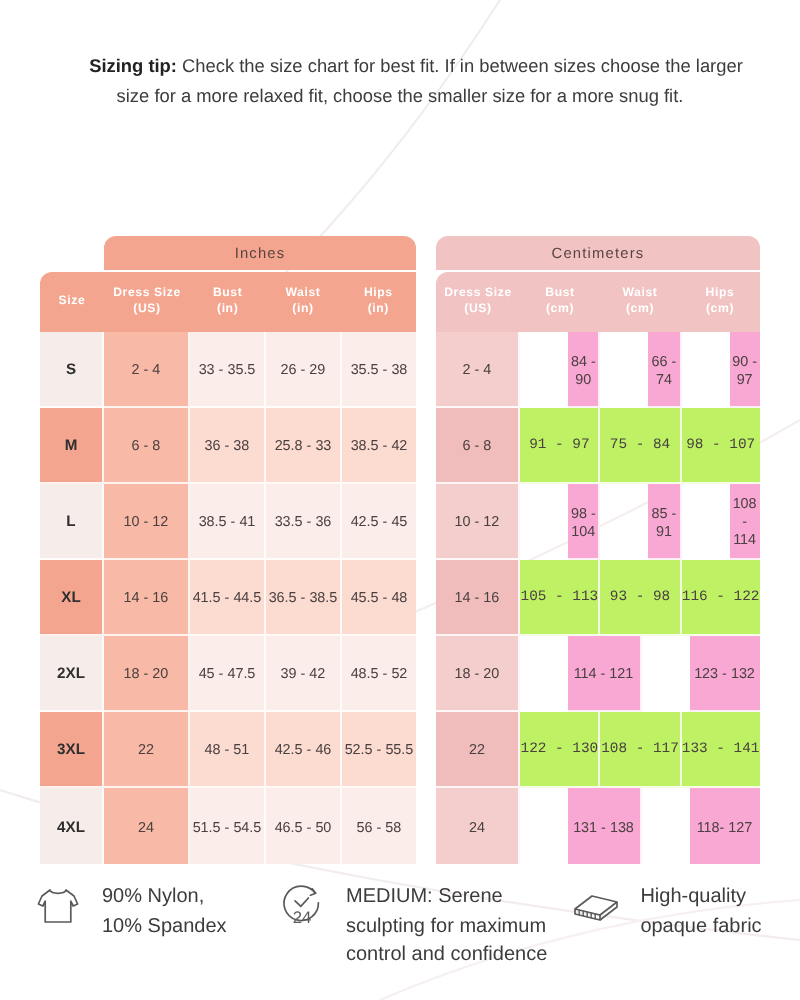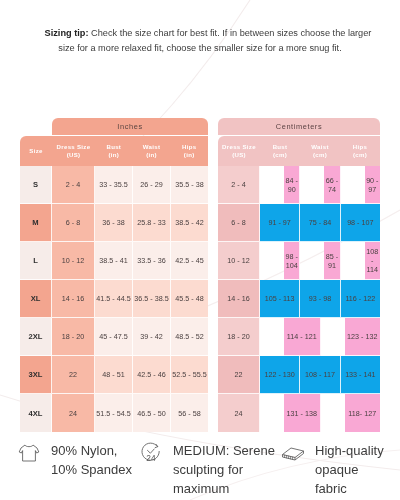--- a/index.html
+++ b/index.html
@@ -133,21 +133,21 @@
   .tbl-in .row.even .c-size  { background: #f3a58f; }
   .tbl-in .row.odd  .c-dress { background: #f8b9a6; }
   .tbl-in .row.even .c-dress { background: #f8b9a6; }
   .tbl-in .row.odd  .c-m     { background: #fbeeea; }
   .tbl-in .row.even .c-m     { background: #fcdbd0; }
 
   
   .tbl-cm .row.odd  .c-cm-dress { background: #f4cdcd; }
   .tbl-cm .row.even .c-cm-dress { background: #f0bcbc; }
   .tbl-cm .row.odd  .c-m        { background: #f9a8d4; margin-left: 24px; }
-  .tbl-cm .row.even .c-m        { background: #0ea5e9; }
+  .tbl-cm .row.even .c-m        { background: #bef264; font-family: Liberation Mono, monospace; }
 
   .tbl-in .row:last-child .cell,
   .tbl-cm .row:last-child .cell { border-bottom: none; }
 
   
   .features {
     position: absolute;
     left: 14px;
     top: 438px;
     width: 372px;
@@ -162,21 +162,21 @@
   .feature .ico {
     width: 30px;
     height: 30px;
     flex: none;
     margin-right: 7px;
     display: flex;
     align-items: center;
     justify-content: center;
   }
   .feature .txt {
-    font-size: 13px;
+    font-size: 10px;
     line-height: 1.45;
     color: #3c3c3c;
     padding-top: 4px;
     white-space: pre-line;
   }
   .f1 { flex: 0 0 122px; }
   .f2 { flex: 0 0 142px; }
   .f3 { flex: 0 0 108px; justify-content: center; }
 </style>
 </head>

